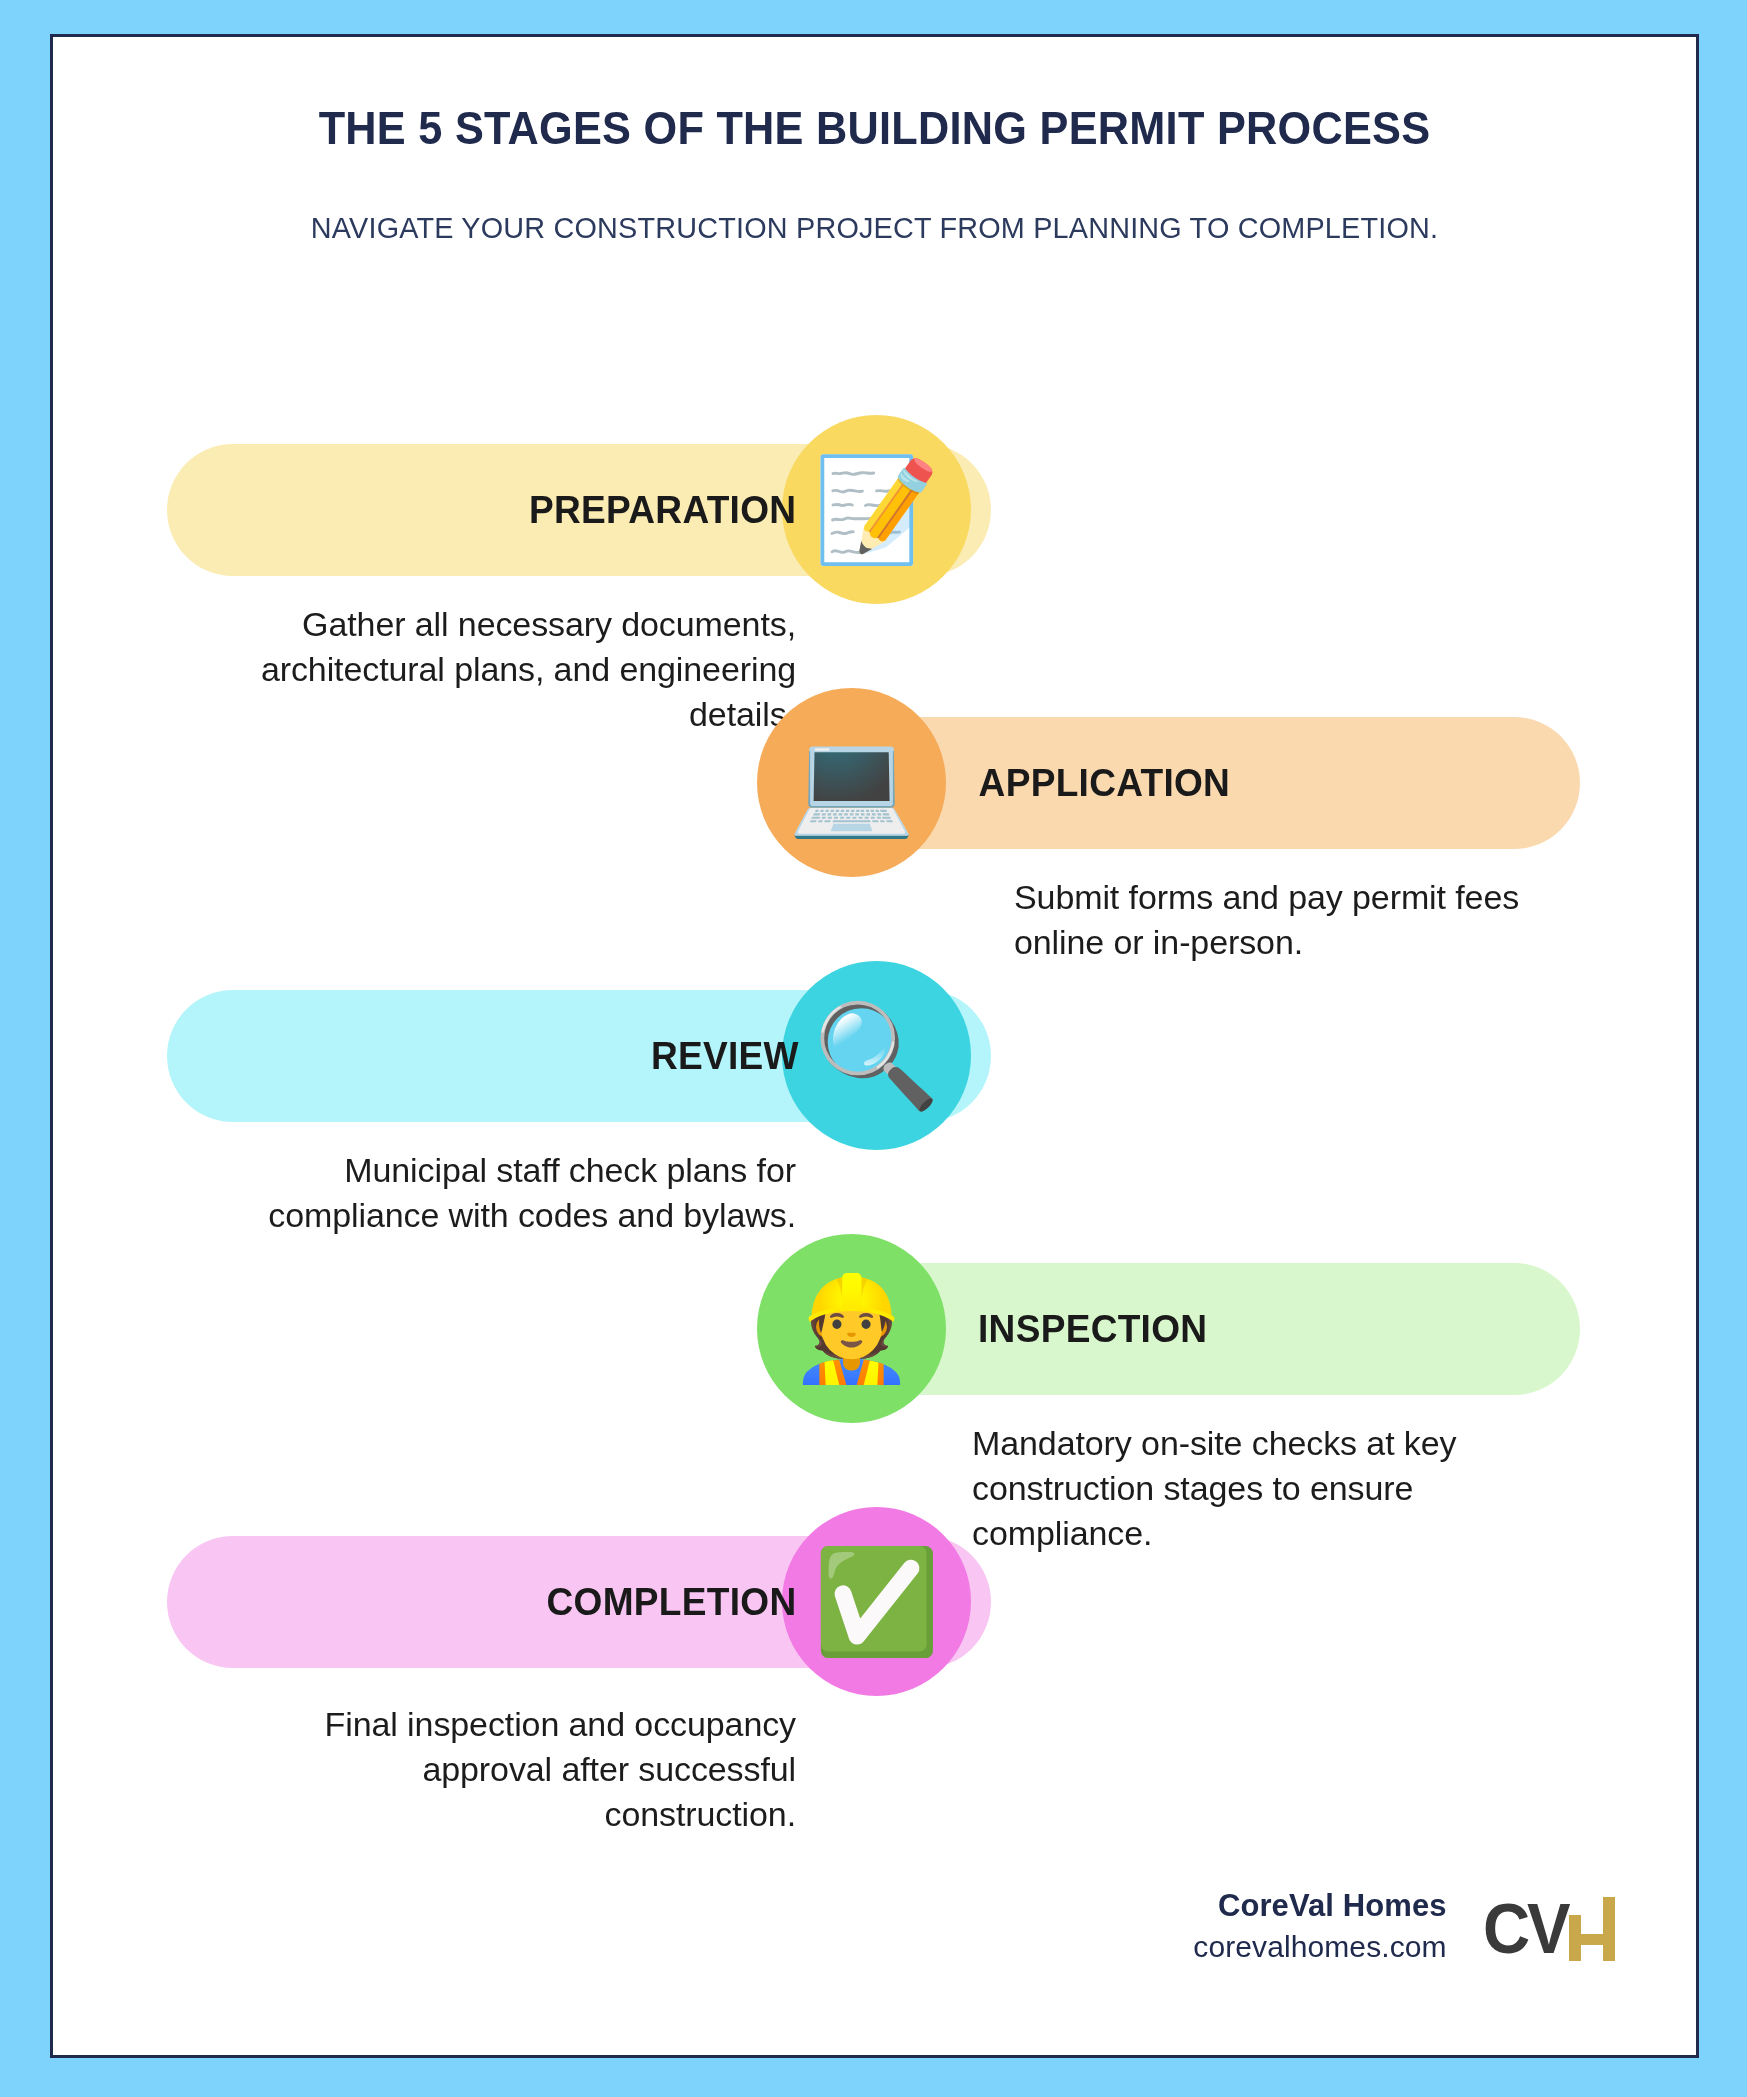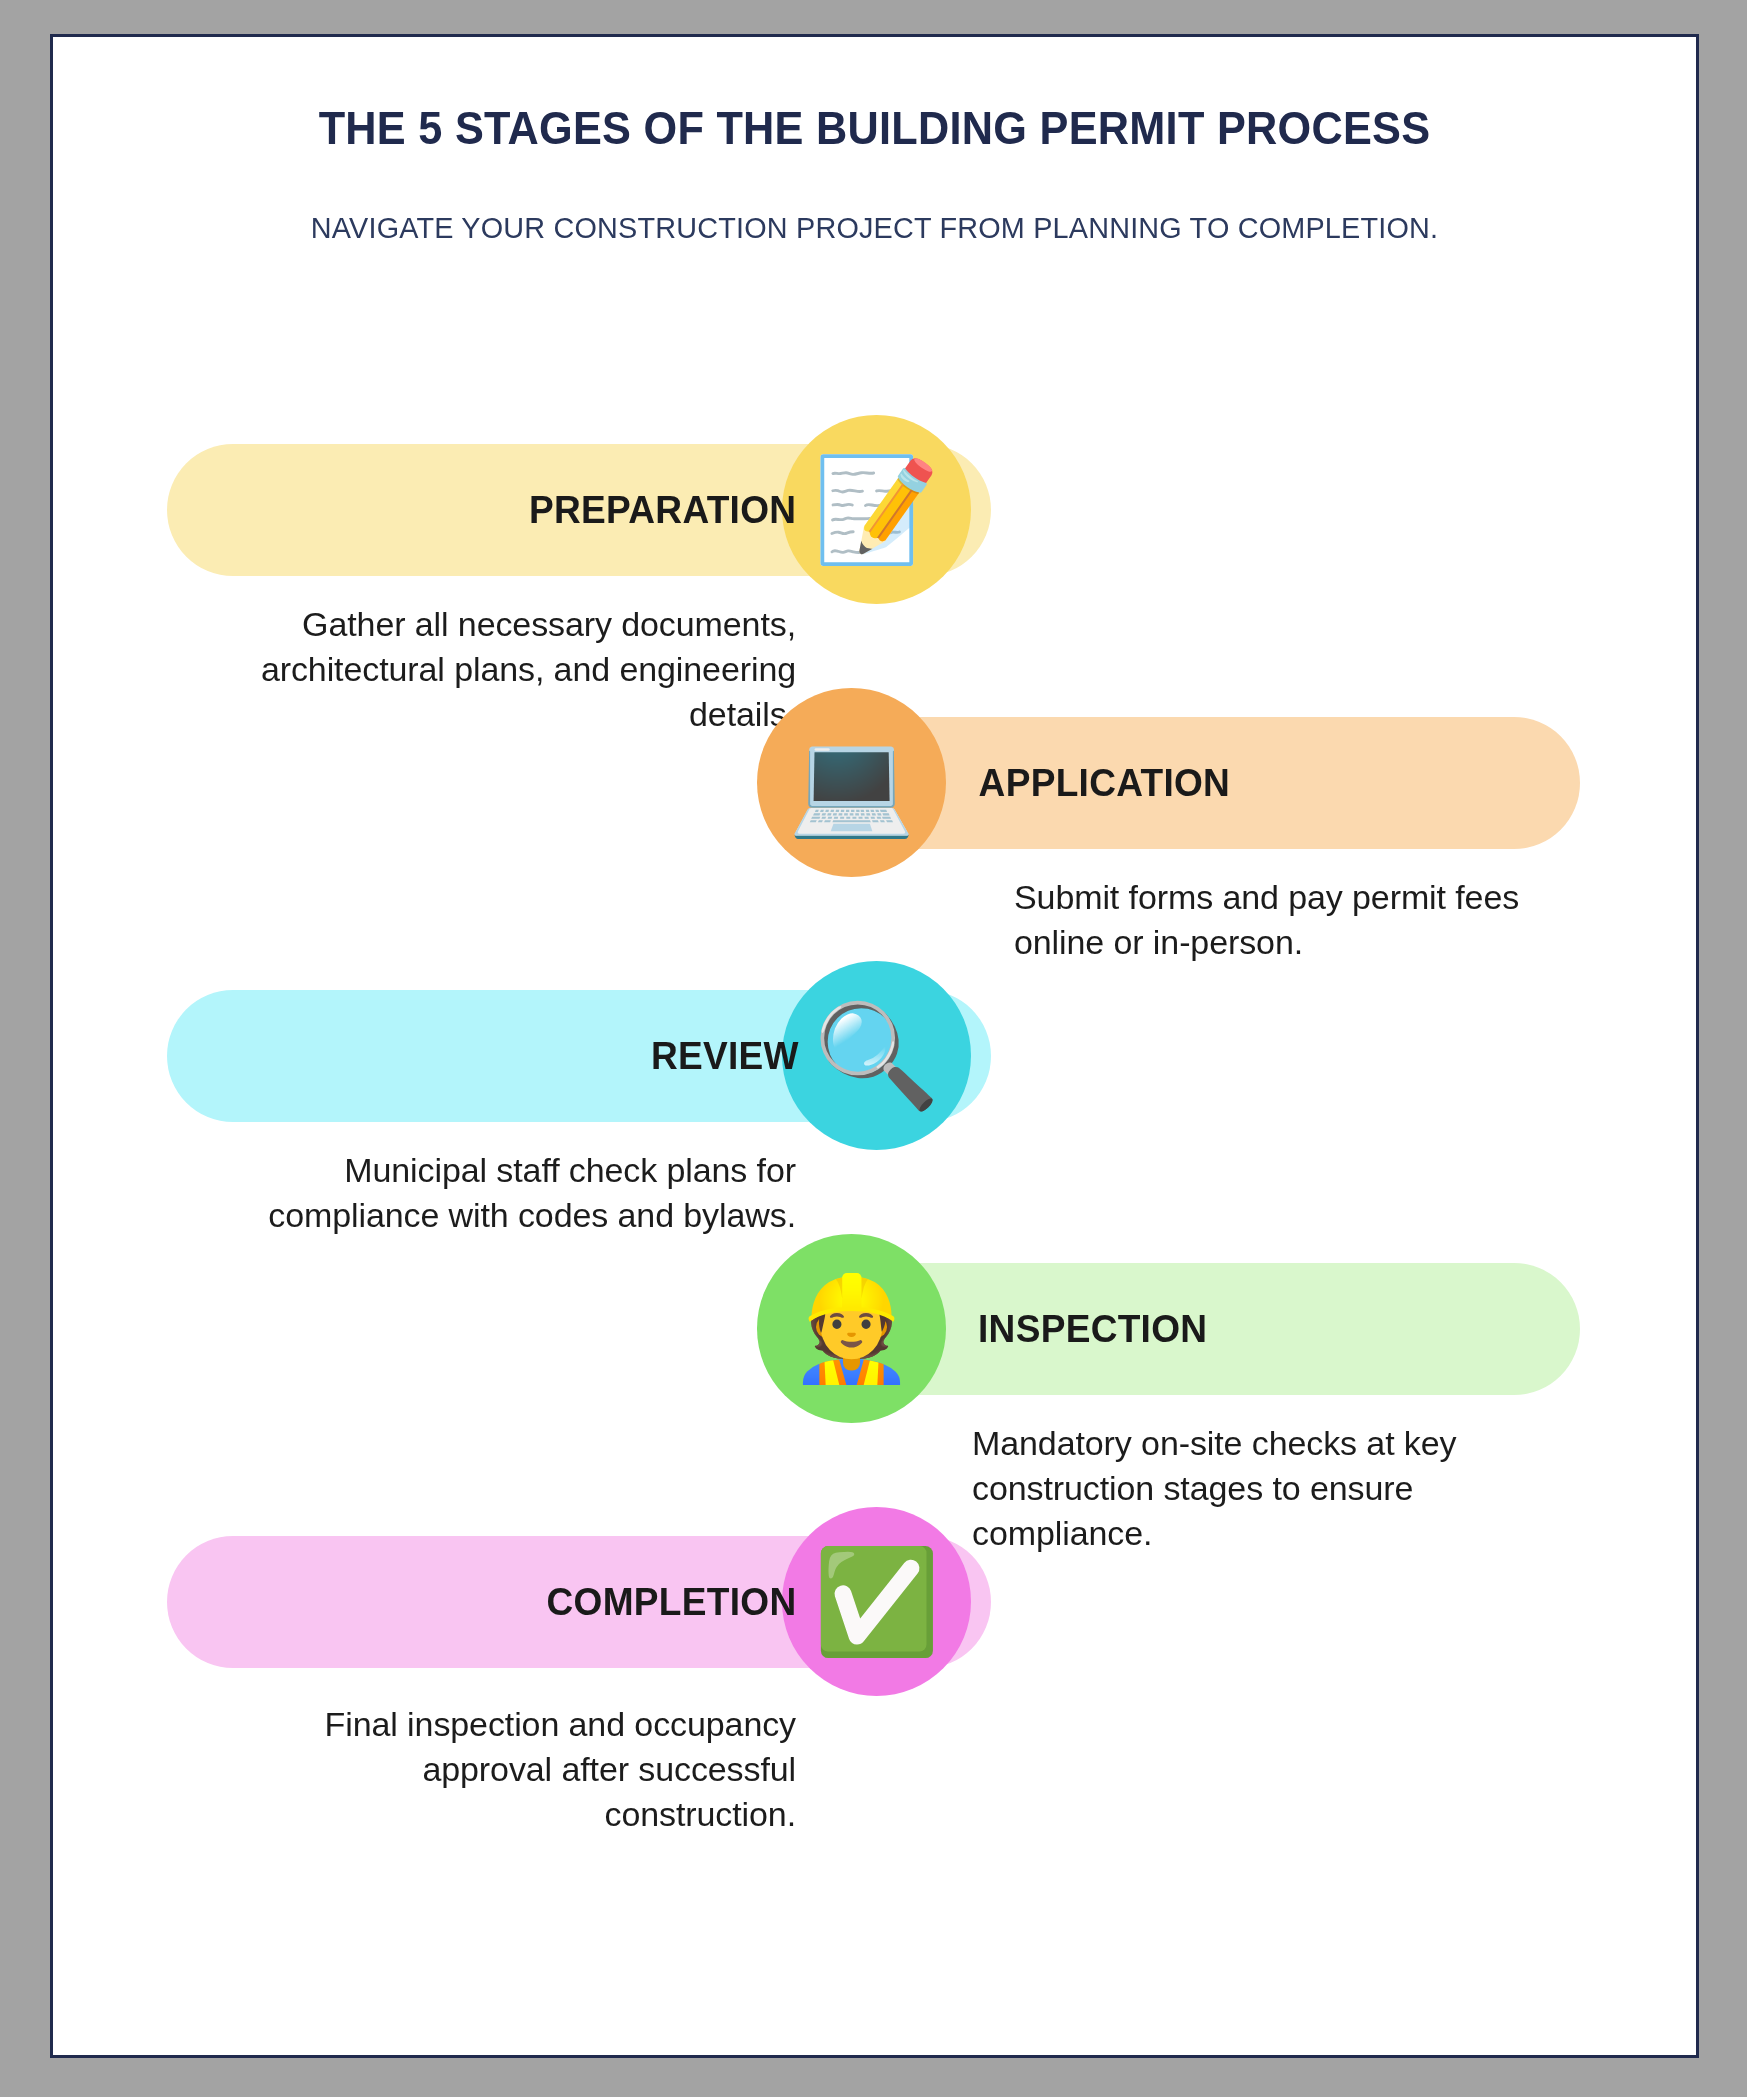--- a/index.html
+++ b/index.html
@@ -6,21 +6,21 @@
   html, body {
     width:1748px; height:2097px;
     background:#ffffff;
     font-family:"Liberation Sans", sans-serif;
     overflow:hidden;
   }
 
   #page {
     position:relative;
     width:1748px; height:2097px;
-    background:#a3a3a3;
+    background:#7dd3fc;
   }
 
   
   #frame {
     position:absolute;
     left:50px; top:34px;
     width:1649px; height:2024px;
     border:3.4px solid #202a4d;
     background:#ffffff;
   }
@@ -219,15 +219,29 @@
       <div class="stage left" style="top: 1536px;">
         <div class="pill" style="background: rgb(249, 197, 242); top: 0px; left: 117px; width: 824px;"></div>
         <div class="circle" style="background: rgb(242, 122, 229); top: -29px; left: 732px;">
           <span class="emoji">✅</span>
         </div>
         <div class="stage-label" style="top: 0px; right: 896px;">COMPLETION</div>
         <div class="stage-desc" style="top: 166px; right: 903px; width: 546px;">Final inspection and occupancy approval after successful construction.</div>
       </div>
     </div>
 
+  <div id="footer">
+    <div id="footer-text">
+      <div id="brand-name">CoreVal Homes</div>
+      <div id="brand-url">corevalhomes.com</div>
+    </div>
+    <div id="logo">
+      <span id="logo-cv">CV</span>
+      <span id="logo-h-wrap">
+        <span id="logo-h-left"></span>
+        <span id="logo-h-bar"></span>
+        <span id="logo-h-right"></span>
+      </span>
+    </div>
+  </div>
 
 </div>
 
 
 </body></html>

